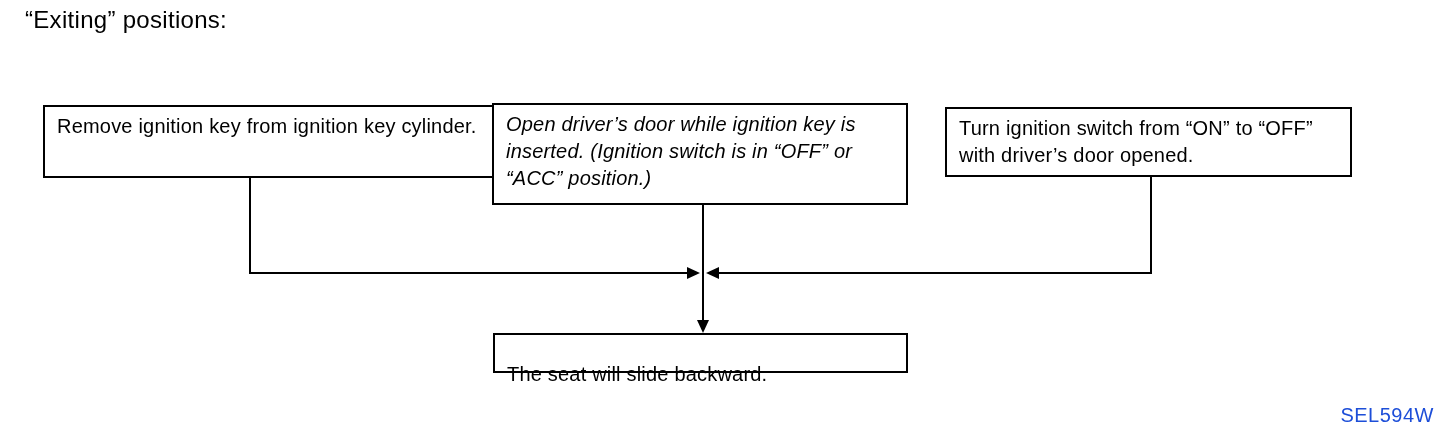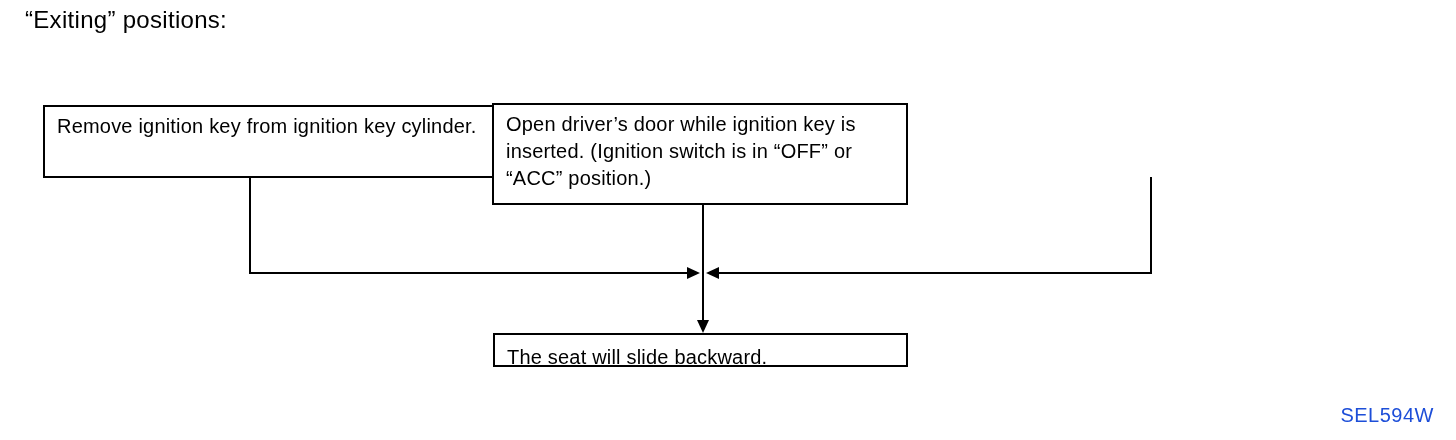--- a/index.html
+++ b/index.html
@@ -27,23 +27,23 @@
     position: absolute;
     border: 2px solid #000000;
     background: #ffffff;
     font-size: 20px;
     line-height: 27px;
     letter-spacing: 0.2px;
     padding: 6px 12px;
     color: #000000;
   }
   .box1 { left: 43px;  top: 105px; width: 498px; height: 73px; }
-  .box2 { left: 492px; top: 103px; width: 416px; height: 102px; }
+  .box2 { left: 492px; top: 103px; width: 416px; height: 102px; font-style: italic; }
   .box3 { left: 945px; top: 107px; width: 407px; height: 70px; }
-  .boxResult { left: 493px; top: 333px; width: 415px; height: 34px; padding-top: 9px; }
+  .boxResult { left: 493px; top: 333px; width: 415px; height: 40px; padding-top: 26px; }
 
   .cline { position: absolute; background: #000000; }
   .v1 { left: 249px;  top: 178px; width: 2px;  height: 96px; }
   .v2 { left: 702px;  top: 205px; width: 2px;  height: 117px; }
   .v3 { left: 1150px; top: 177px; width: 2px;  height: 97px; }
   .hLeft  { left: 249px; top: 272px; width: 438px; height: 2px; }
   .hRight { left: 719px; top: 272px; width: 433px; height: 2px; }
 
   .arrow { position: absolute; width: 0; height: 0; }
   .arrowRight {
@@ -78,20 +78,21 @@
 
 <div class="canvas">
 
   <div class="heading line1">“Exiting” positions:</div>
 
 
   <div class="fbox box1">Remove ignition key from ignition key cylinder.</div>
 
   <div class="fbox box2">Open driver’s door while ignition key is inserted. (Ignition switch is in “OFF” or “ACC” position.)</div>
 
+  <div class="fbox box3">Turn ignition switch from “ON” to “OFF” with driver’s door opened.</div>
 
   <div class="cline v1"></div>
   <div class="cline v2"></div>
   <div class="cline v3"></div>
   <div class="cline hLeft"></div>
   <div class="cline hRight"></div>
 
   <div class="arrow arrowRight"></div>
   <div class="arrow arrowLeft"></div>
   <div class="arrow arrowDown"></div>

